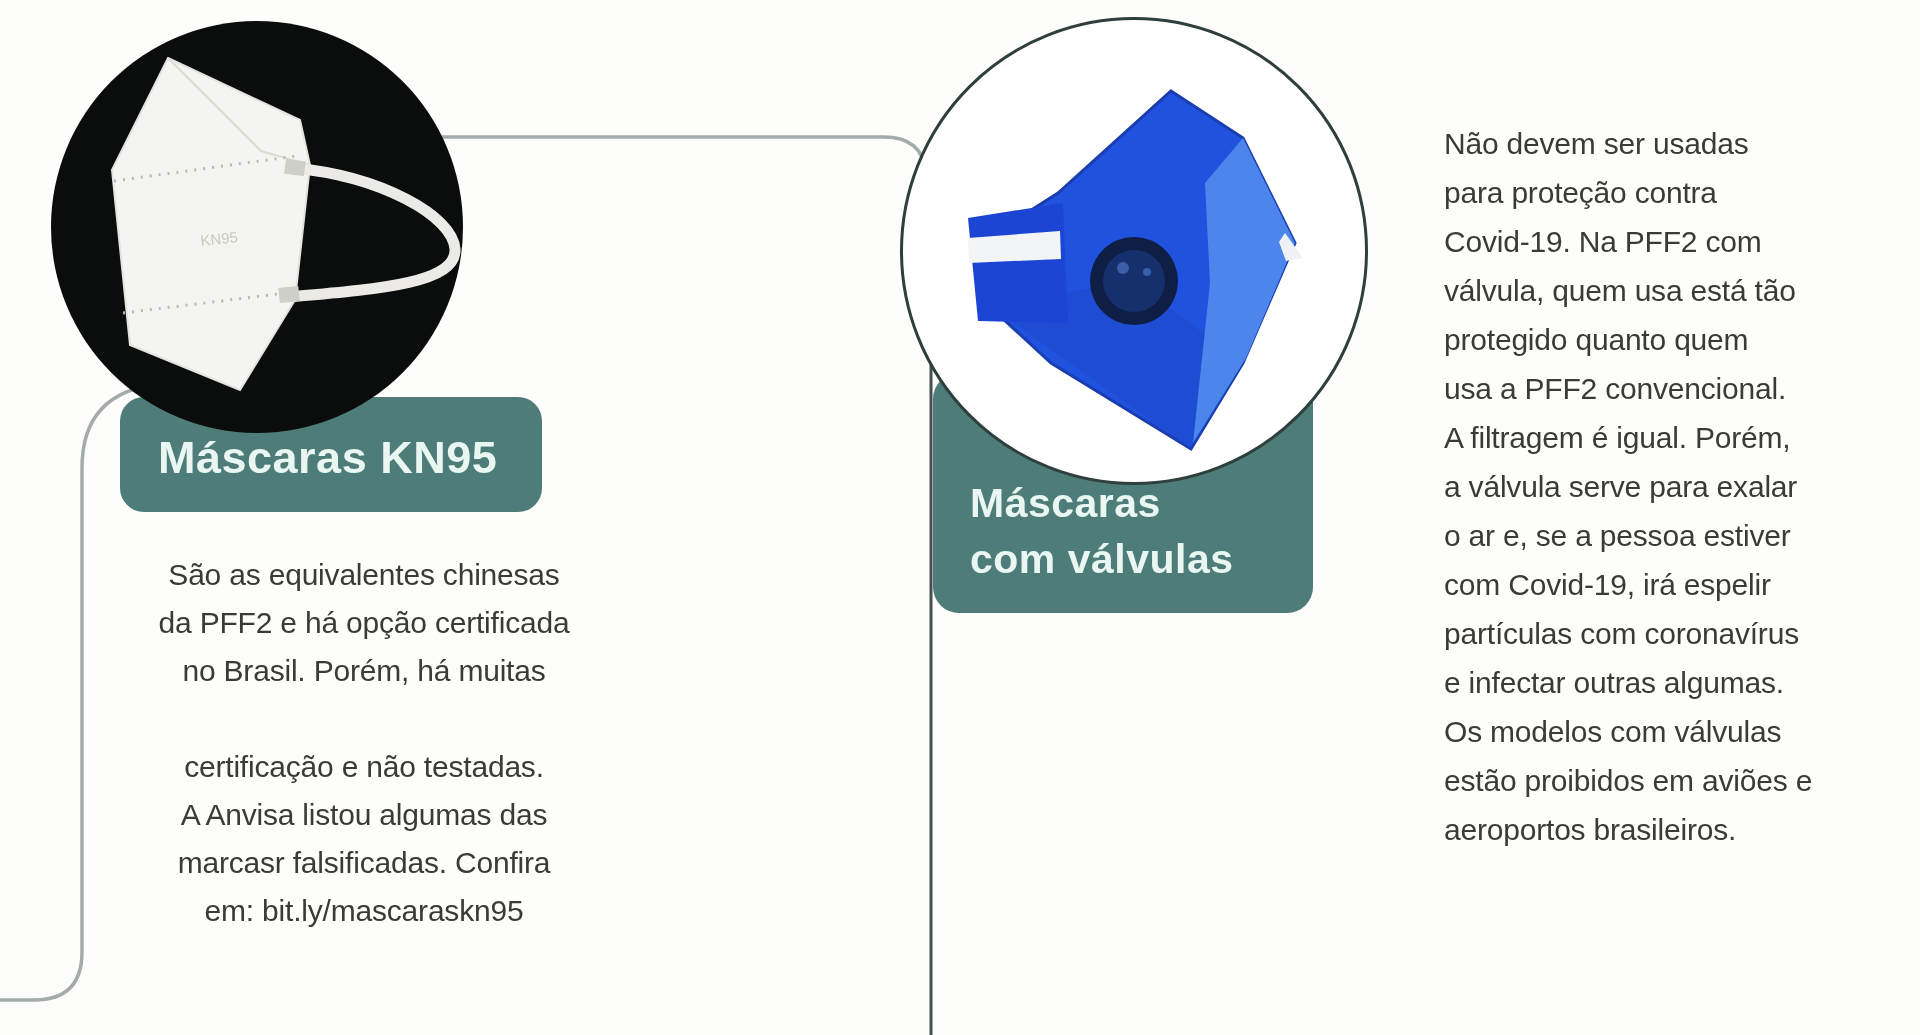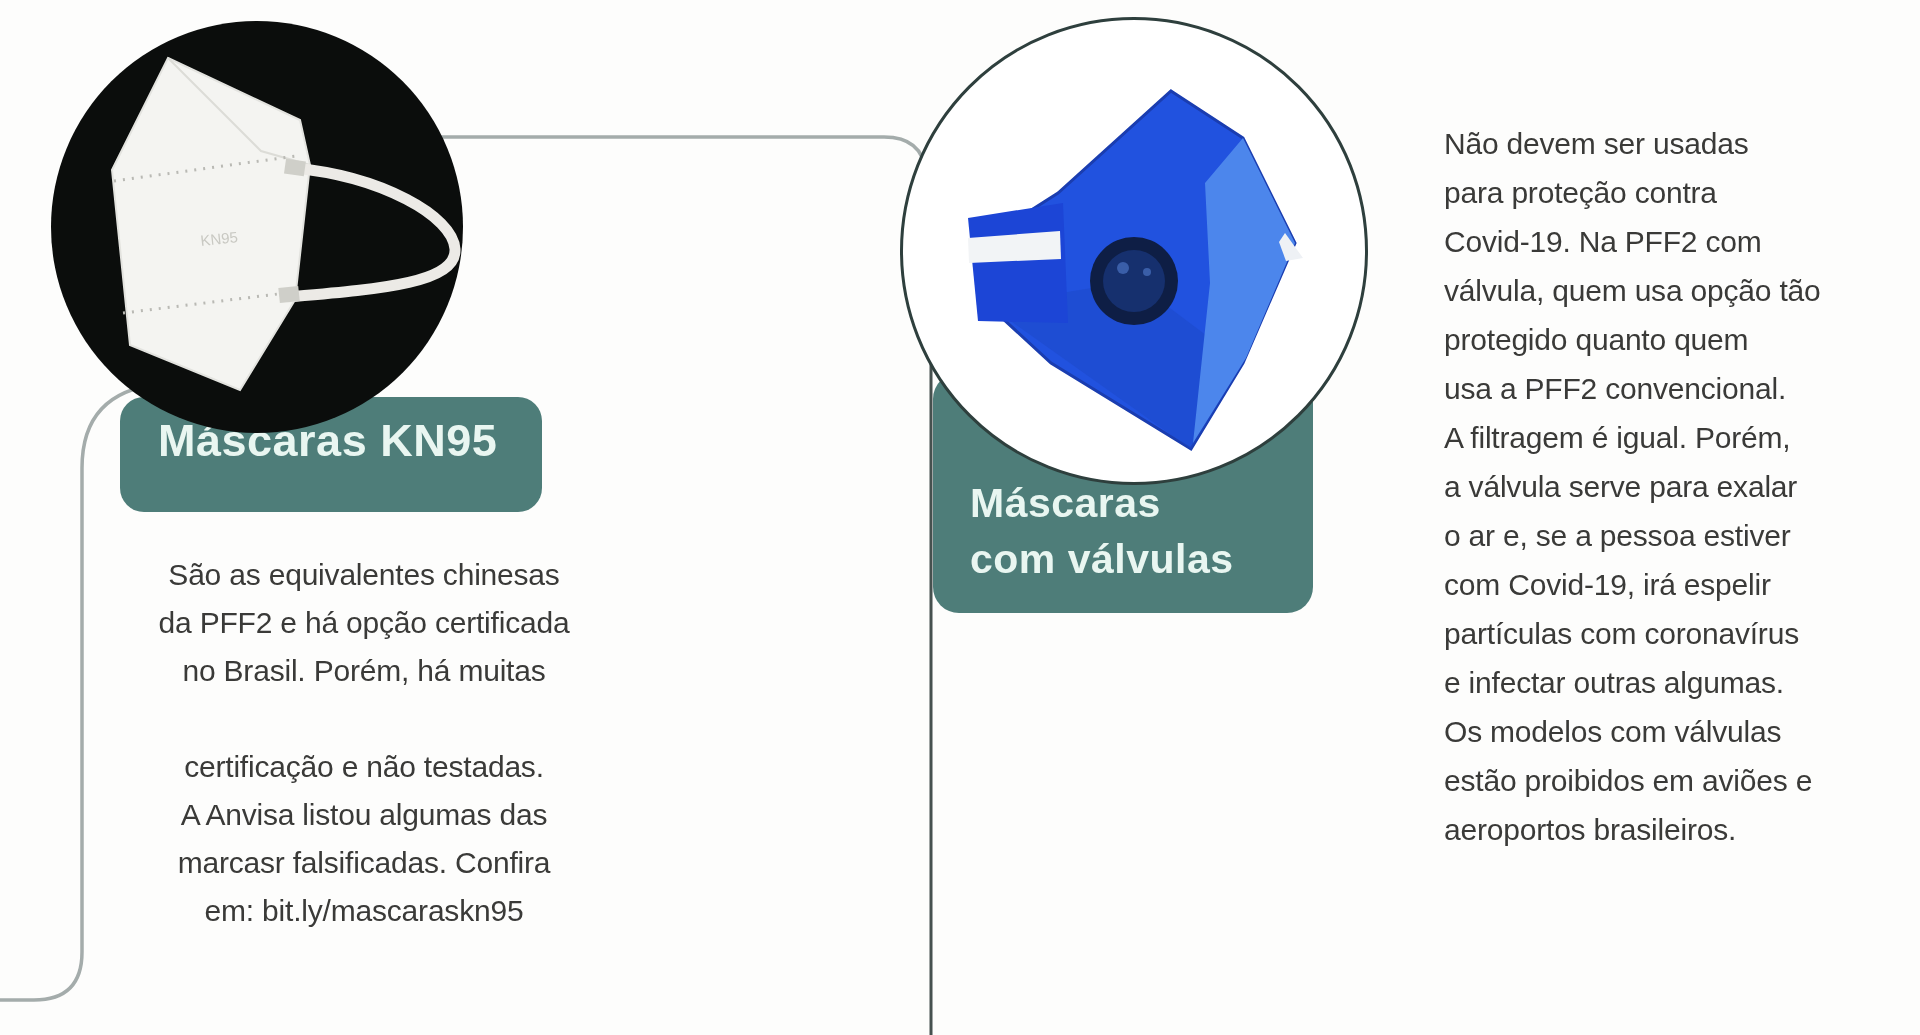--- a/index.html
+++ b/index.html
@@ -23,21 +23,21 @@
     position:absolute;
     background:#4e7d79;
     border-radius:24px;
     z-index:1;
     color:#e9f6f1;
     font-weight:bold;
     box-sizing:border-box;
   }
   .label-kn95{
     left:120px;top:397px;width:422px;height:115px;
-    display:flex;align-items:flex-start;
+    display:flex;align-items:center;
     padding:18px 0 12px 38px;
     font-size:45px;
     letter-spacing:0.5px;
   }
   .label-valvulas{
     left:933px;top:373px;width:380px;height:240px;
     border-radius:26px;
     padding:102px 0 12px 37px;
     font-size:41px;line-height:56px;
     letter-spacing:0.5px;
@@ -127,21 +127,21 @@
     <span>certificação e não testadas.</span><br>
     <span>A Anvisa listou algumas das</span><br>
     <span>marcasr falsificadas. Confira</span><br>
     <span>em: </span><span class="bold-link">bit.ly/mascaraskn95</span>
   </div>
 
   <div class="body-text text-valvulas">
     <span>Não devem ser usadas</span><br>
     <span>para proteção contra</span><br>
     <span>Covid-19. Na PFF2 com</span><br>
-    <span>válvula, quem usa opção tão</span><br>
+    <span>válvula, quem usa está tão</span><br>
     <span>protegido quanto quem</span><br>
     <span>usa a PFF2 convencional.</span><br>
     <span>A filtragem é igual. Porém,</span><br>
     <span>a válvula serve para exalar</span><br>
     <span>o ar e, se a pessoa estiver</span><br>
     <span>com Covid-19, irá espelir</span><br>
     <span>partículas com coronavírus</span><br>
     <span>e infectar outras algumas.</span><br>
     <span>Os modelos com válvulas</span><br>
     <span>estão proibidos em aviões e</span><br>

